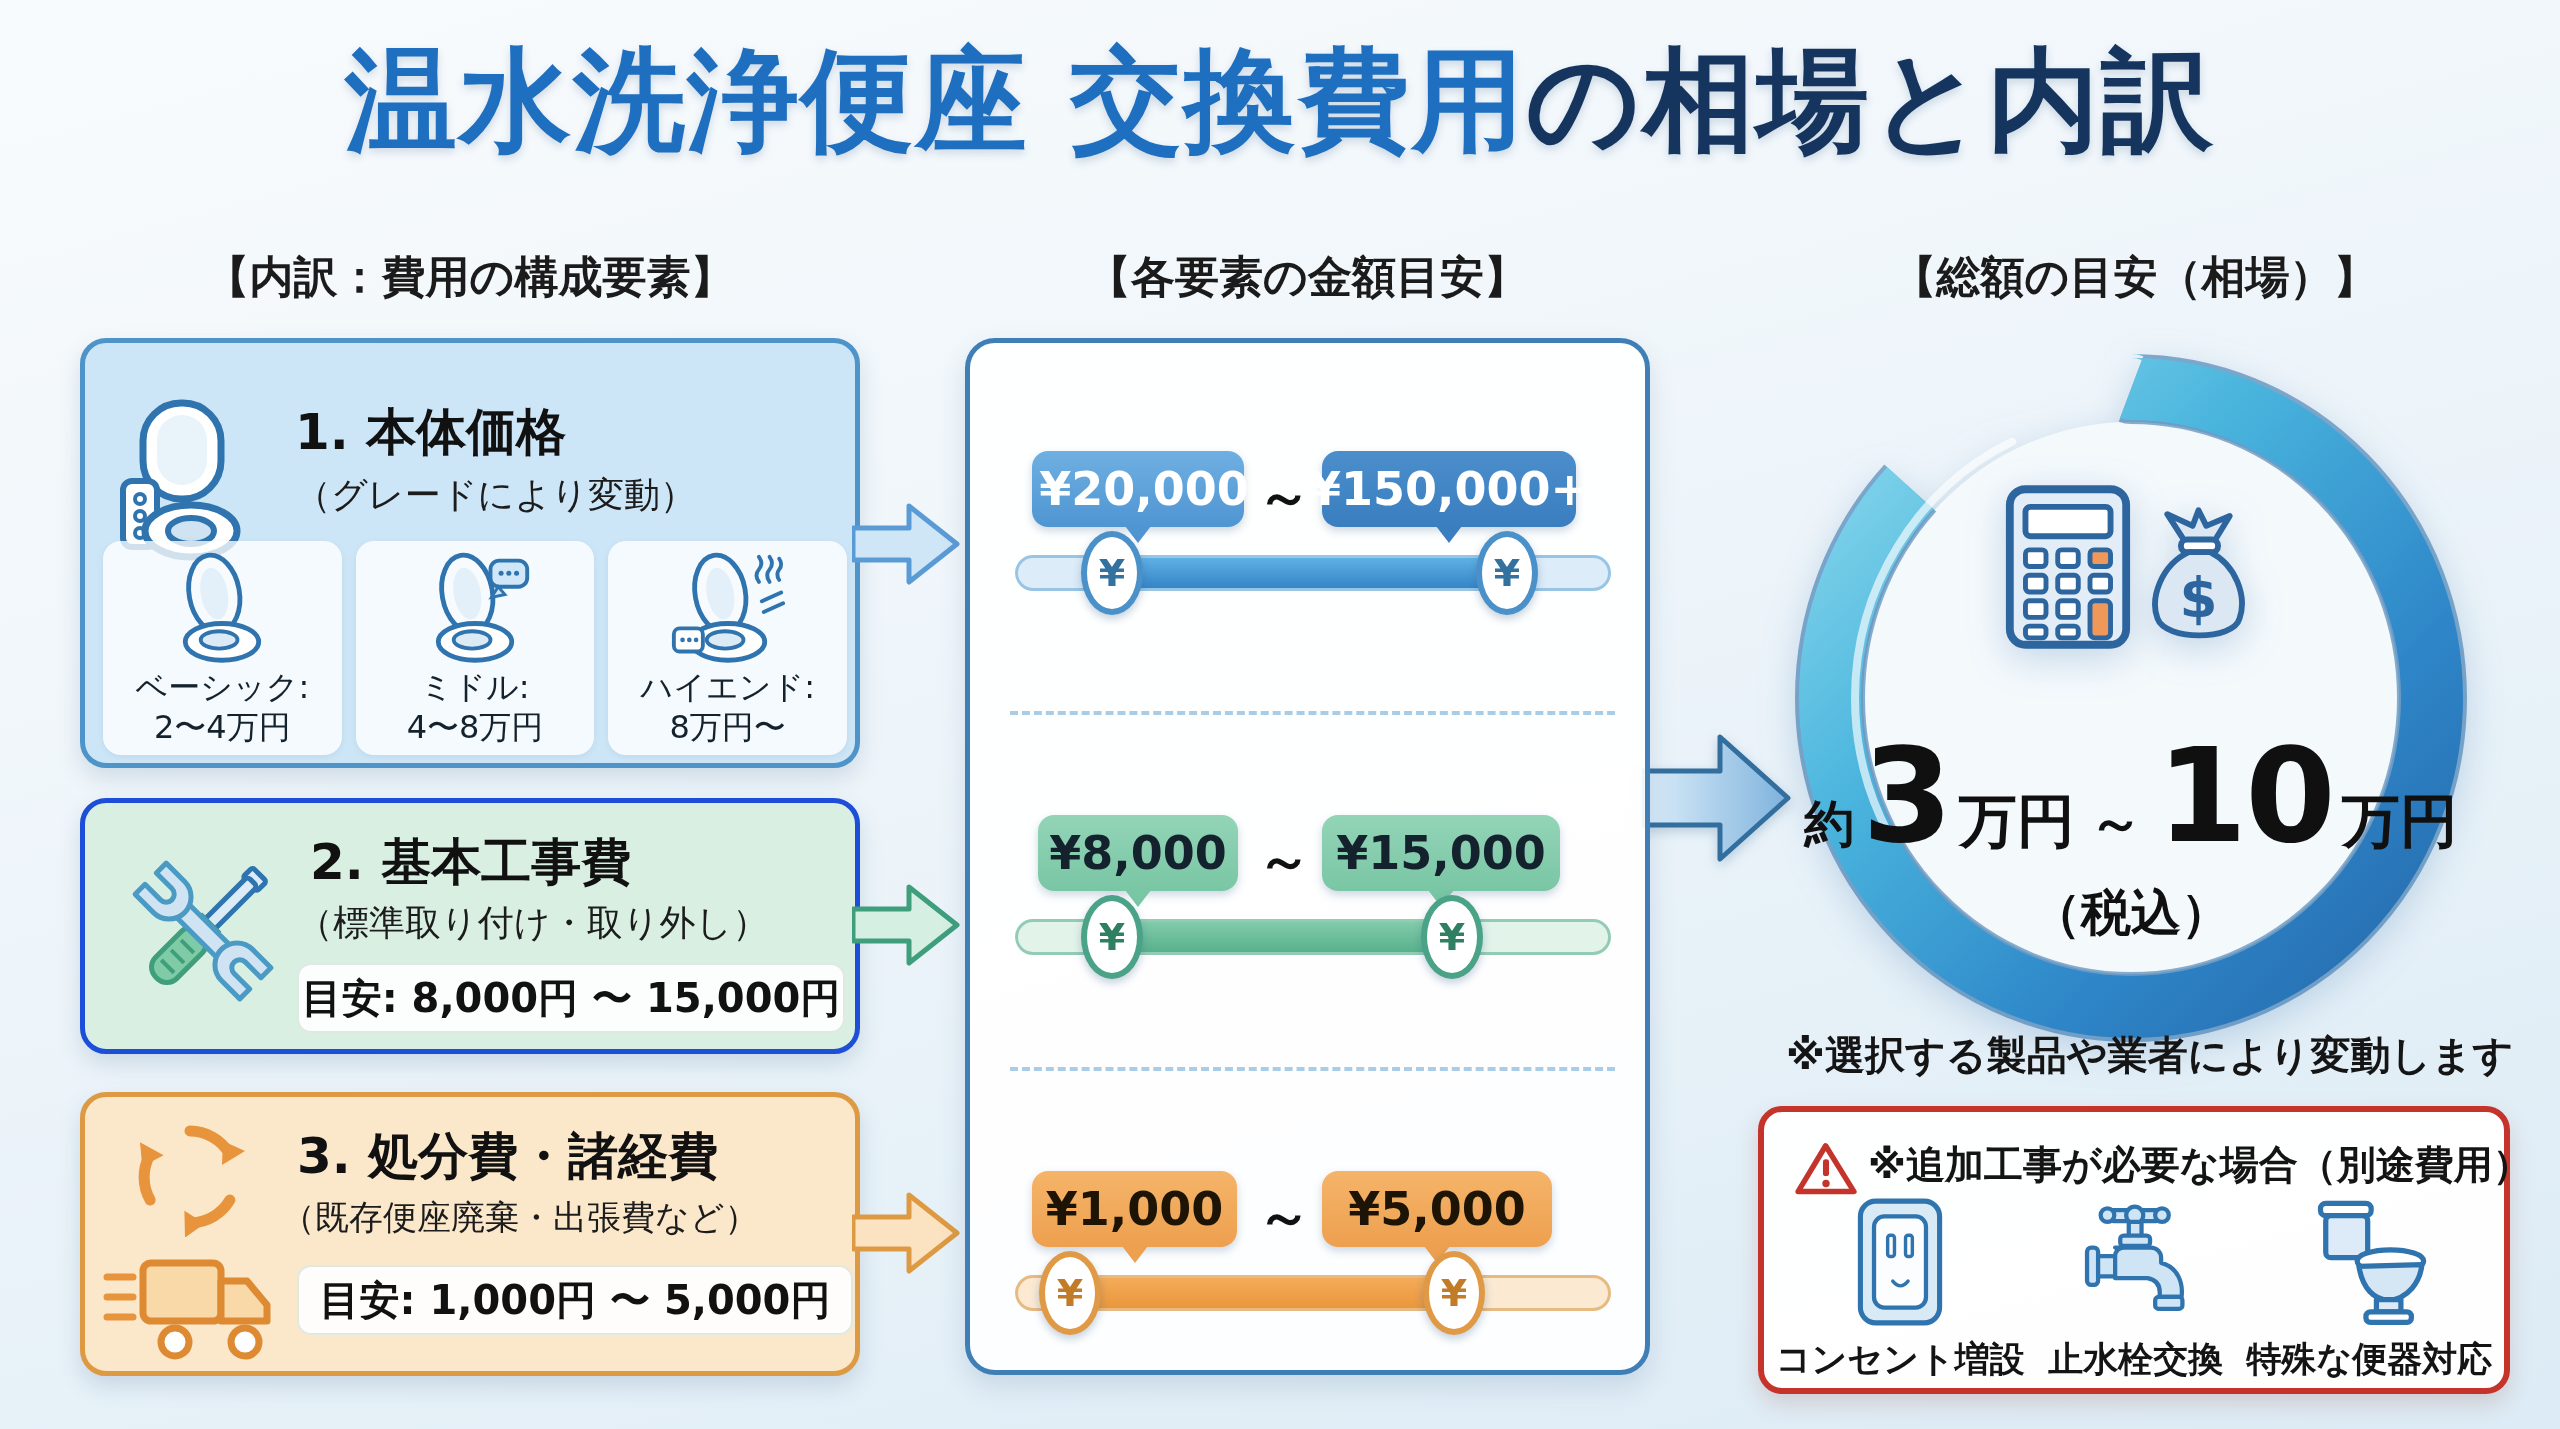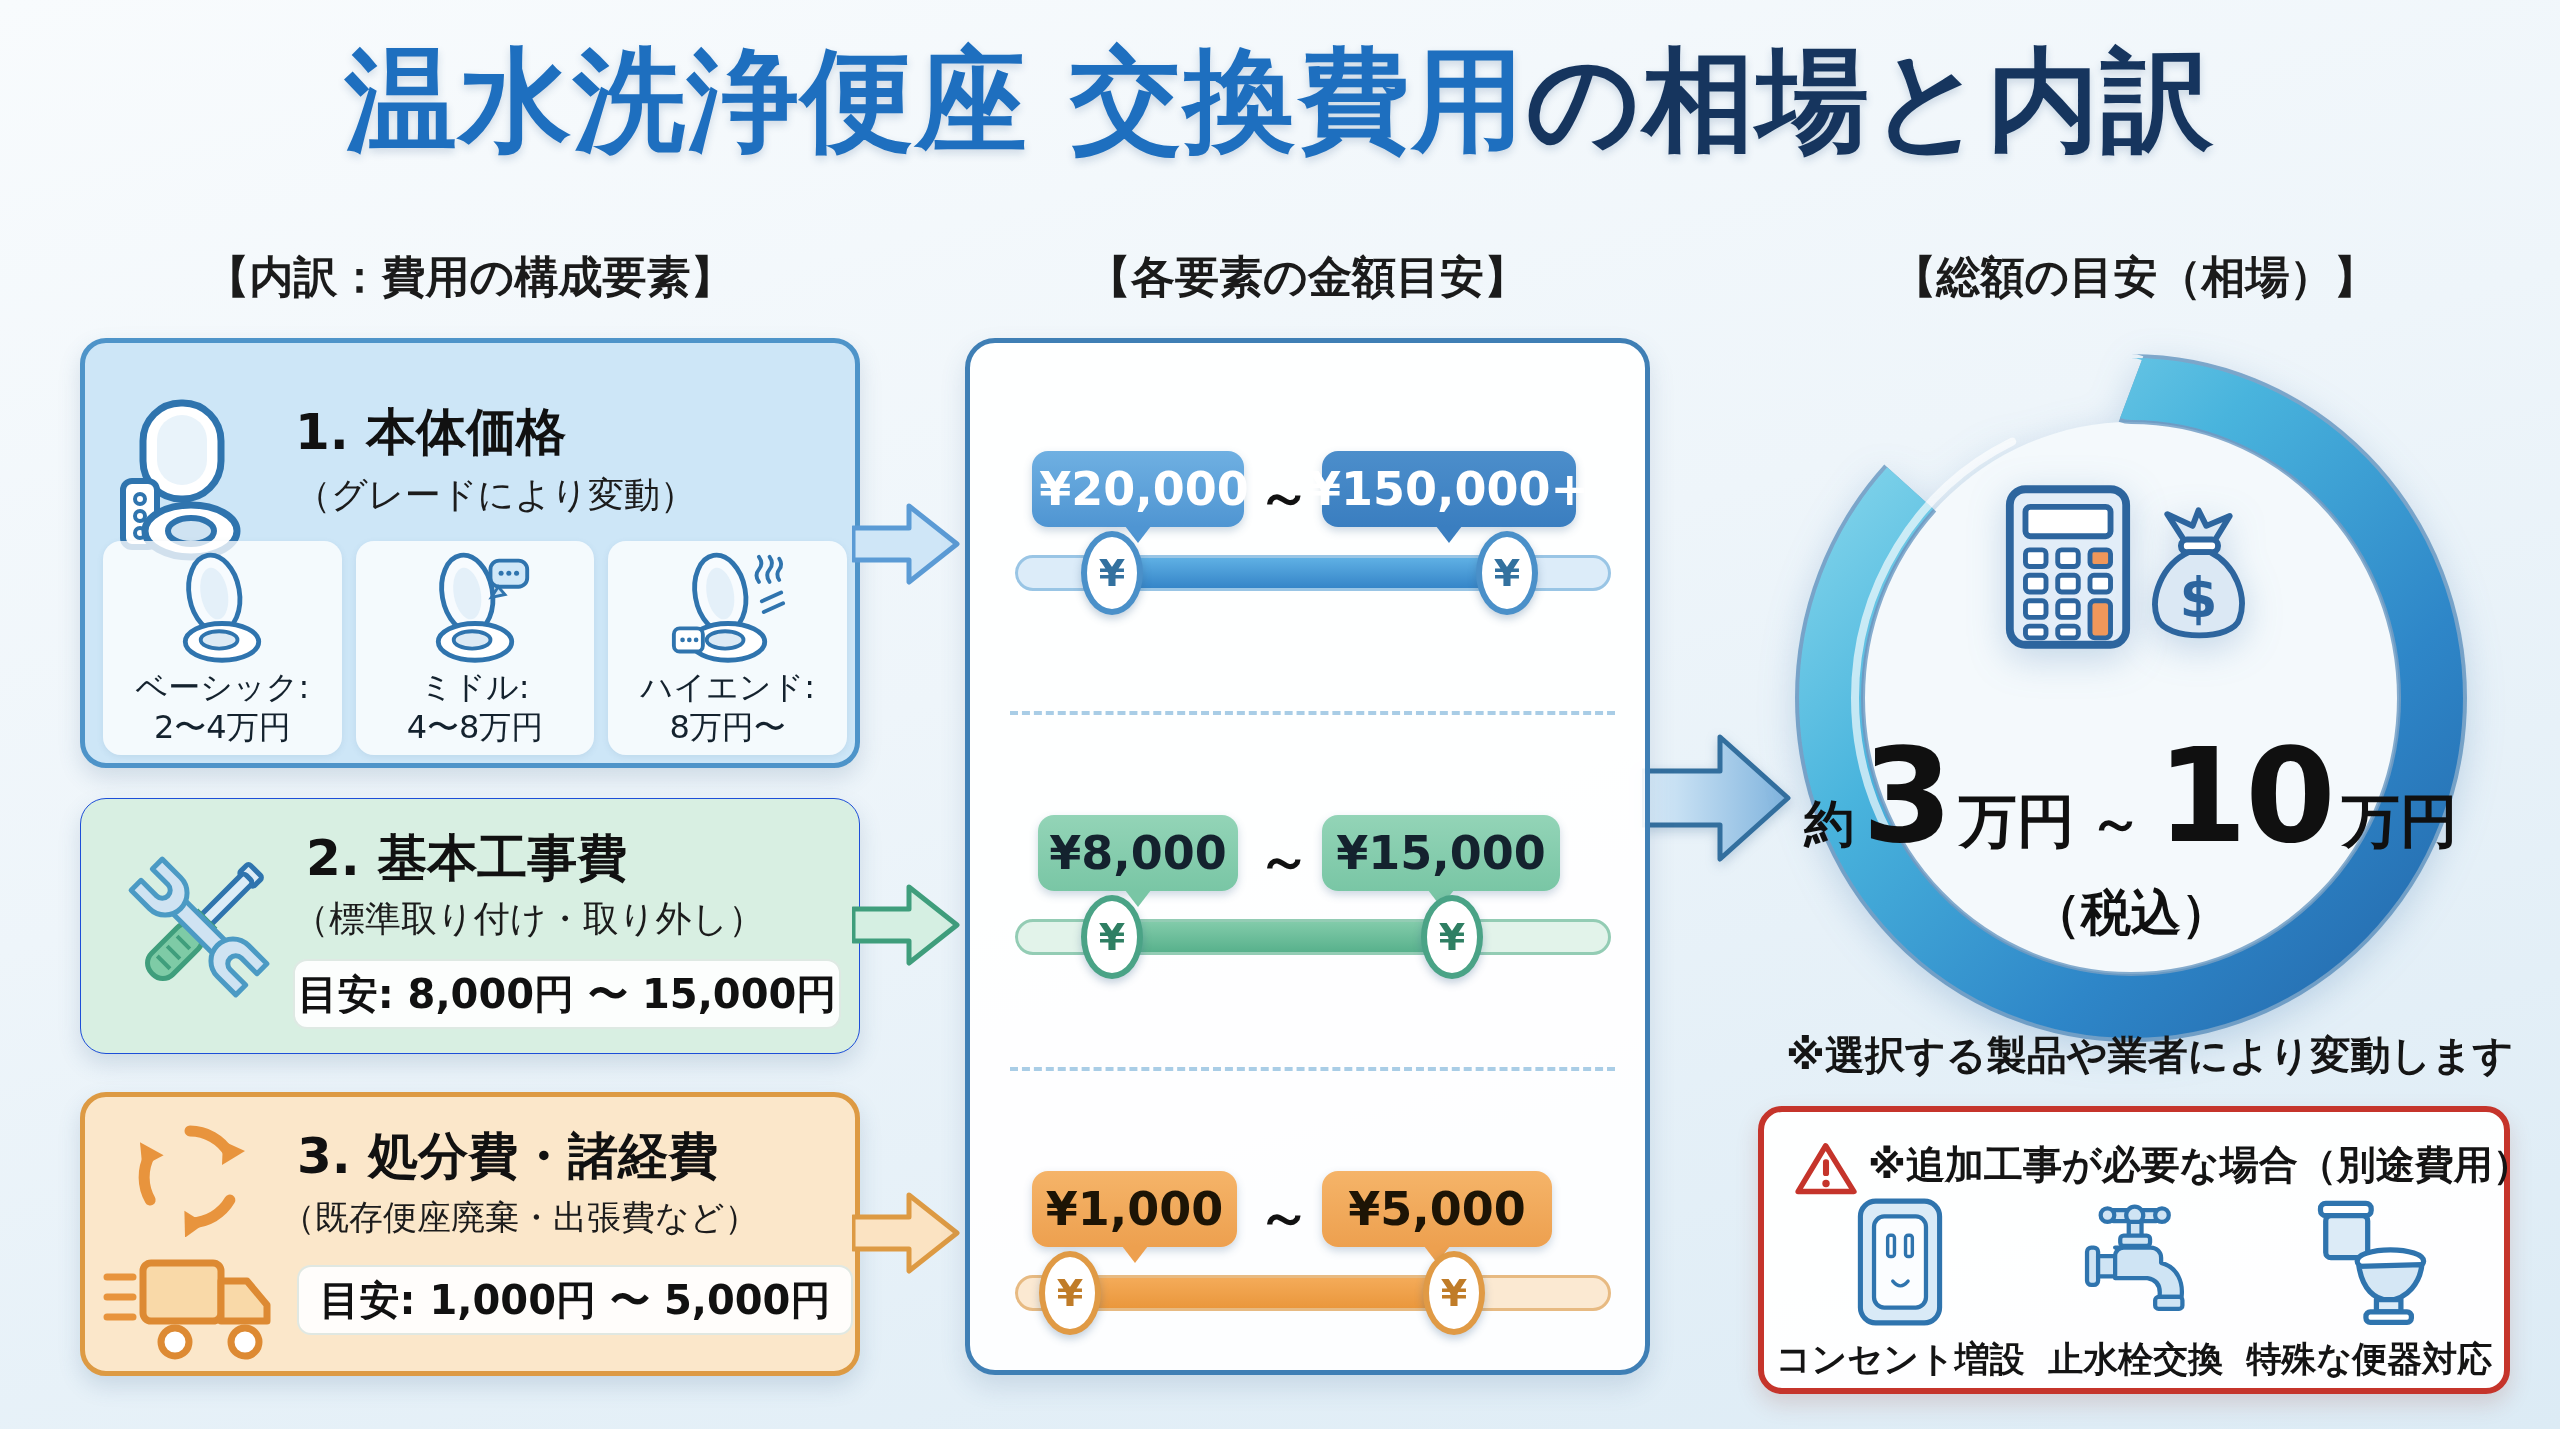--- a/index.html
+++ b/index.html
@@ -18,21 +18,21 @@
   .title .hl   { color:#1e6fbf; }
   .title .rest { color:#16355e; }
 
   .col-header { position:absolute; top:248px; text-align:center; font-size:44px;
                 font-weight:800; color:#1b1b1b; white-space:nowrap;}
 
   
   .cost-box { position:absolute; left:80px; width:780px; border-radius:26px;
               box-shadow:0 10px 22px rgba(60,100,140,.18); }
   .box-blue   { top:338px; height:430px; background:#cde6f7; border:5px solid #4e94c9; }
-  .box-green  { top:798px; height:256px; background:#d8efe2; border:1px solid #1d4ed8; }
+  .box-green  { top:798px; height:256px; background:#d8efe2; border:5px solid #1d4ed8; }
   .box-orange { top:1092px;height:284px; background:#fbe7ca; border:5px solid #dd9a43; }
 
   .box-title    { position:absolute; font-size:50px; font-weight:800; color:#111; white-space:nowrap;}
   .box-subtitle { position:absolute; font-size:36px; font-weight:400; color:#1c1c1c; white-space:nowrap;}
   .pill { position:absolute; background:rgba(255,255,255,.92); border-radius:14px;
           display:flex; align-items:center; justify-content:center;
           font-size:40px; font-weight:800; color:#111;
           box-shadow:inset 0 0 0 2px rgba(130,170,150,.25); white-space:nowrap;}
 
   .grades { position:absolute; left:18px; top:198px; width:744px; height:214px;

